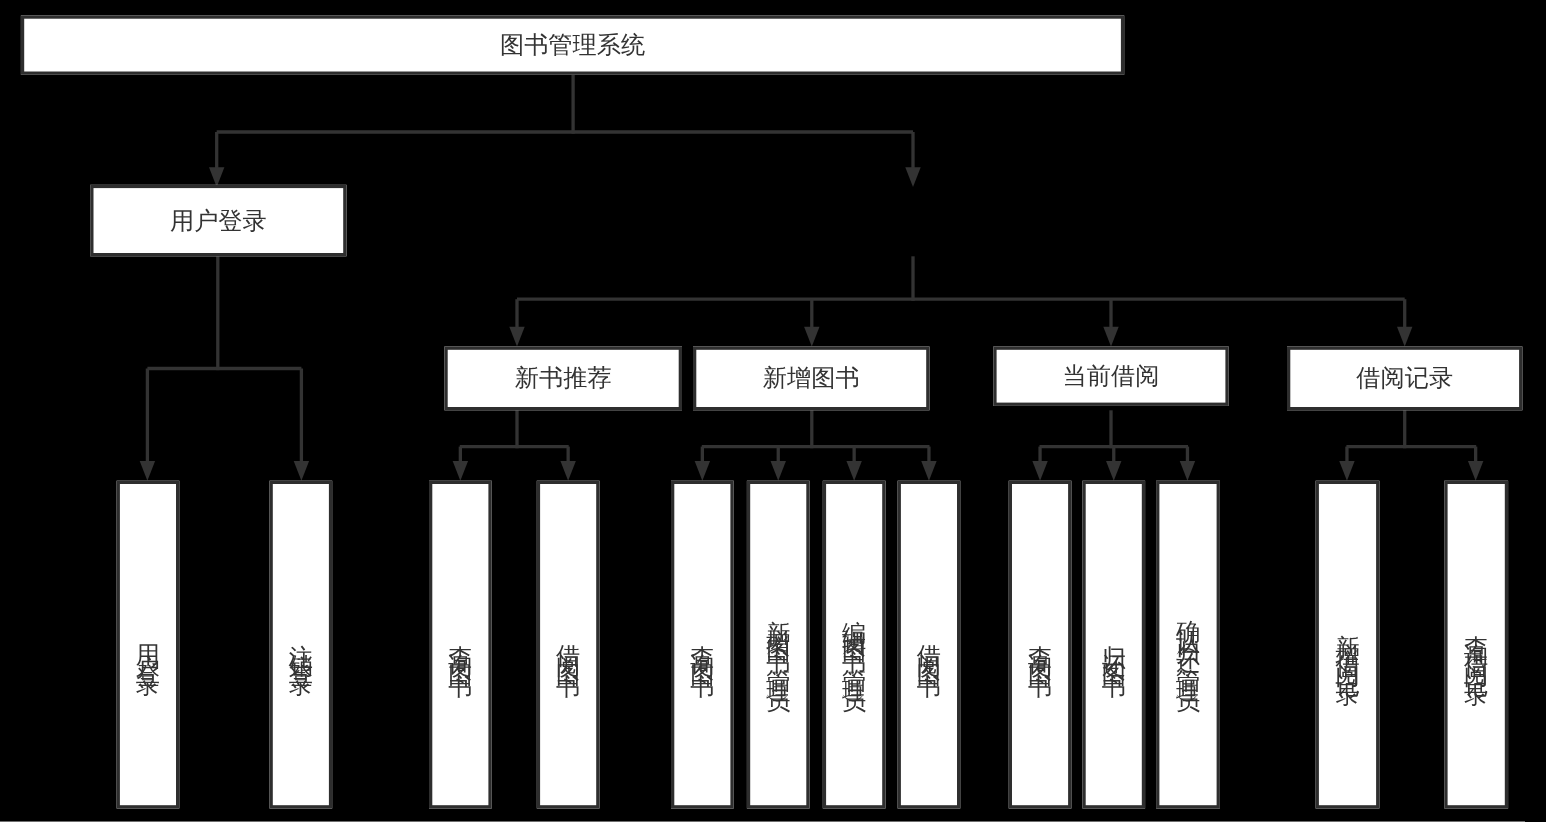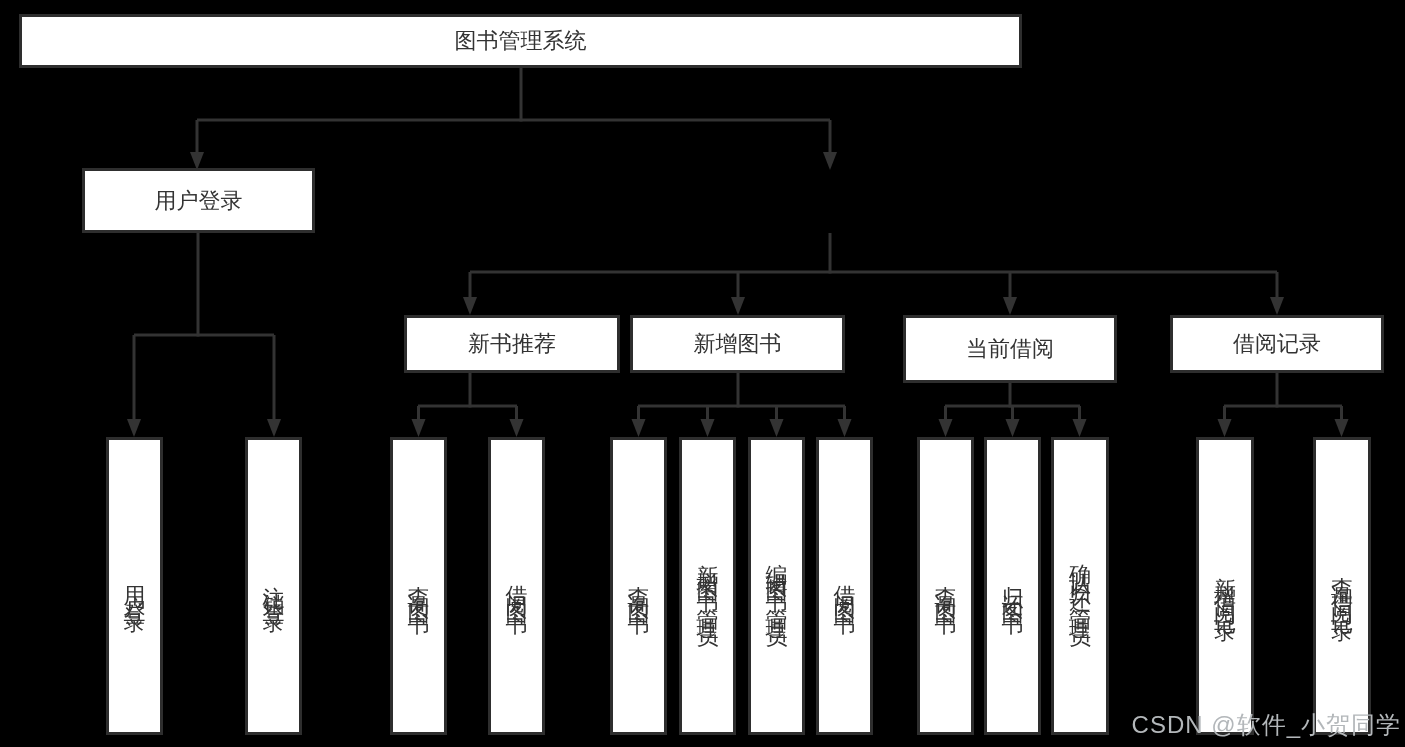--- a/index.html
+++ b/index.html
@@ -119,21 +119,21 @@
   <div class="box" style="left:82px;top:168px;width:233px;height:65px;">
     <span>用户登录</span>
   </div>
 
   <div class="box" style="left:362px;top:315px;width:216px;height:58px;margin-left:42px;">
     <span>新书推荐</span>
   </div>
   <div class="box" style="left:630px;top:315px;width:215px;height:58px;">
     <span>新增图书</span>
   </div>
-  <div class="box" style="left:903px;top:315px;width:214px;height:68px;">
+  <div class="box" style="left:903px;top:315px;width:214px;height:54px;">
     <span>当前借阅</span>
   </div>
   <div class="box" style="left:1170px;top:315px;width:214px;height:58px;">
     <span>借阅记录</span>
   </div>
 
   <div class="box vbox" style="left:106px;top:437px;width:57px;height:298px;">
     <span>用户登录</span>
   </div>
   <div class="box vbox" style="left:245px;top:437px;width:57px;height:298px;">
@@ -170,14 +170,13 @@
     <span>确认归还（管理员）</span>
   </div>
 
   <div class="box vbox" style="left:1196px;top:437px;width:58px;height:298px;">
     <span>新增借阅记录</span>
   </div>
   <div class="box vbox" style="left:1313px;top:437px;width:58px;height:298px;">
     <span>查询借阅记录</span>
   </div>
 
-  <div class="watermark">CSDN @软件_小贺同学</div>
 </div>
 
 </body></html>

